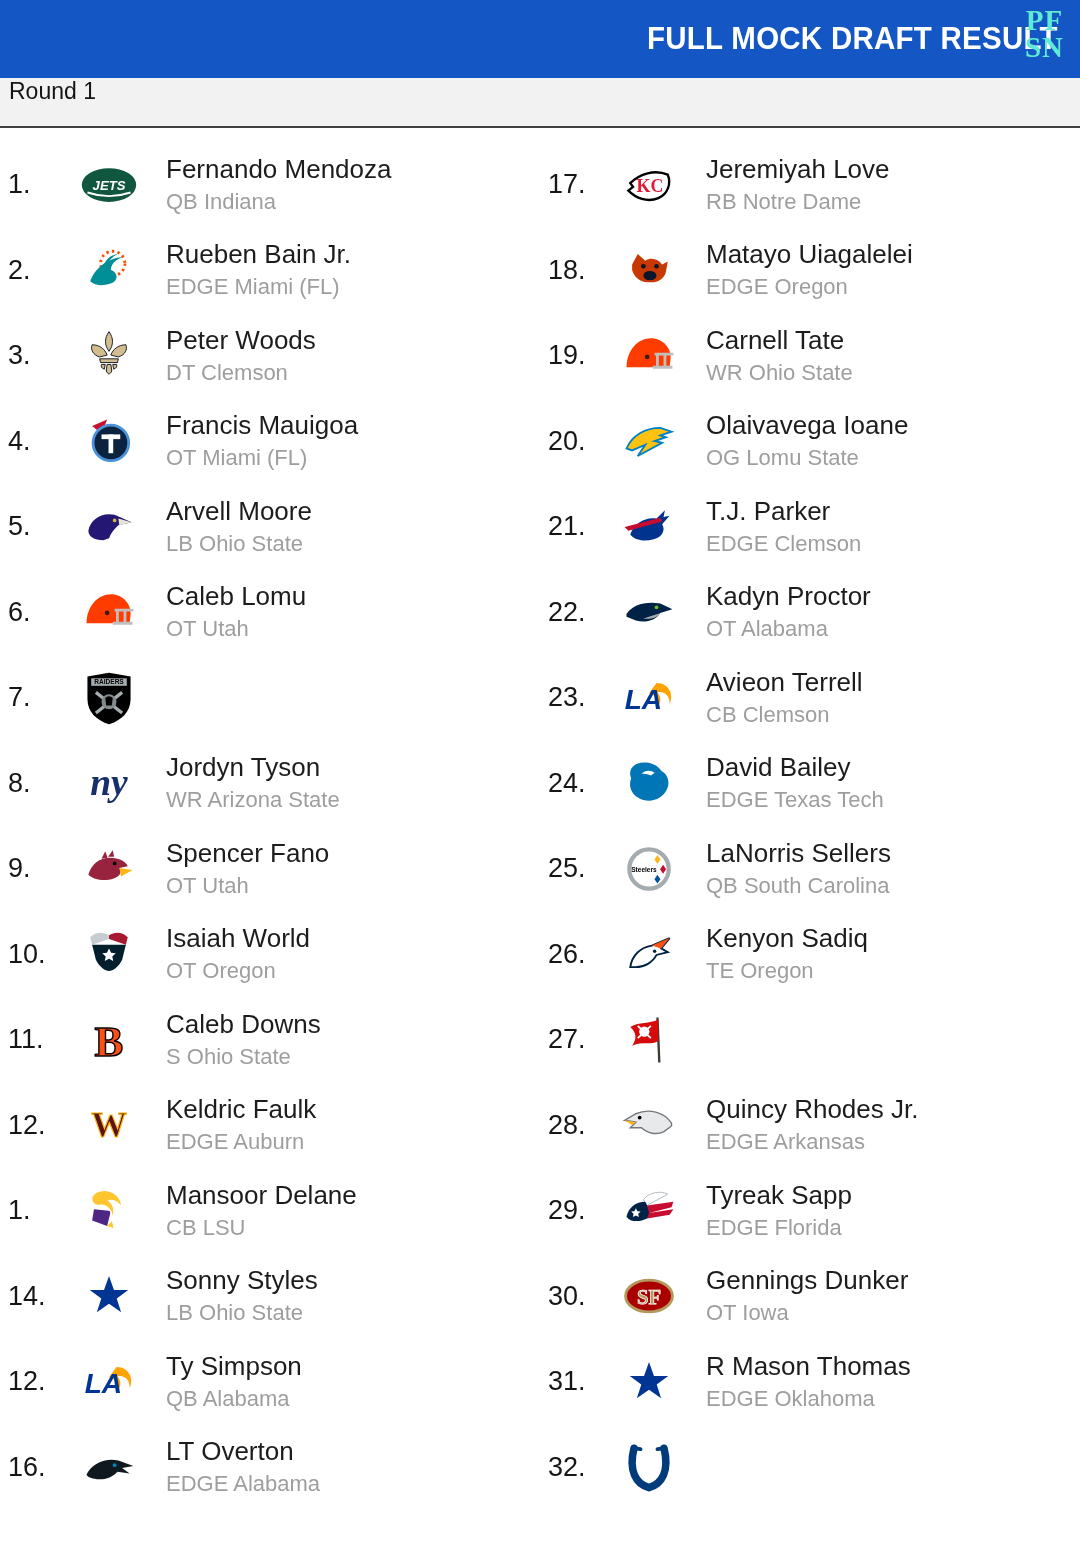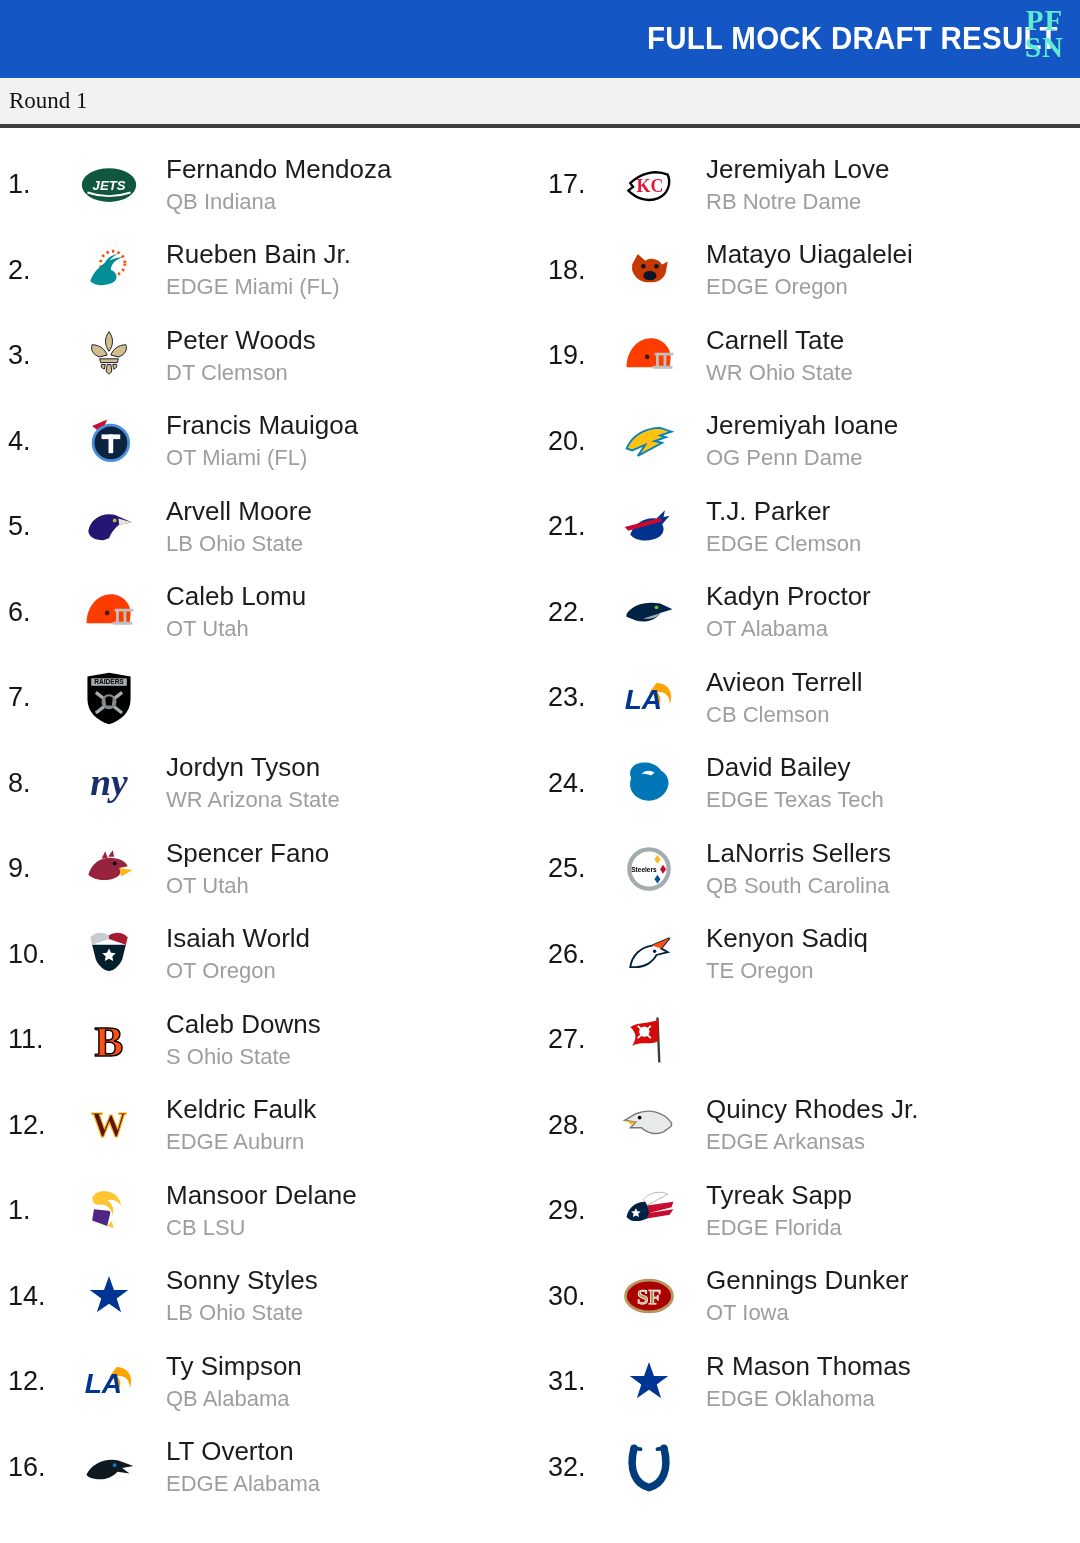--- a/index.html
+++ b/index.html
@@ -14,22 +14,22 @@
   body{font-family:"Liberation Sans","DejaVu Sans",sans-serif;background:#fff;}
   .page{width:1080px;height:1543px;background:var(--pagebg);overflow:hidden;position:relative;}
 
   .app-header{height:78px;background:var(--accent);display:flex;align-items:center;position:relative;justify-content:flex-end;}
   .app-header h1{margin:0 0 0 11px;font-size:31px;font-weight:700;color:#fff;letter-spacing:.3px;
     transform:scaleX(.95);transform-origin:left center;white-space:nowrap;}
   .pfsn-logo{position:absolute;right:16px;top:7px;color:#5eead4;font-family:Liberation Serif, serif;
     font-weight:bold;font-size:29px;line-height:27px;letter-spacing:1px;text-align:center;}
   .pfsn-logo span{display:block;}
 
-  .round-bar{height:50px;background:var(--roundbar);display:flex;align-items:center;
-    font-size:23px;color:#141414;padding-left:9px;border-bottom:4px solid #404040;font-family:Liberation Serif, serif;}
+  .round-bar{height:50px;background:var(--roundbar);display:flex;
+    font-size:23px;color:#141414;padding-left:9px;border-bottom:2px solid #404040;}
 
   .columns{display:flex;padding-top:14px;}
   .col{width:540px;}
 
   .pick-row{display:flex;align-items:center;height:85.5px;padding-left:8px;}
   .pick-number{width:56px;flex:none;font-size:27px;color:#161616;}
   .team-logo{width:66px;height:66px;flex:none;display:flex;align-items:center;justify-content:center;margin-left:12px;}
   .team-logo svg{width:60px;height:60px;display:block;}
   .pick-info{margin-left:24px;min-width:0;}
   .player-name{font-size:26px;font-weight:500;color:var(--name);line-height:1.15;white-space:nowrap;}
@@ -312,22 +312,22 @@
     </div>
   </div>
         <div class="pick-row">
     <div class="pick-number">20.</div>
     <div class="team-logo">
             <svg viewBox="0 0 64 64">
               <path d="M8 40 C14 26 28 18 44 18 L56 22 L44 26 L50 28 L38 32 L46 34 L20 48 L28 36 L14 42 Z" fill="#ffc20e" stroke="#0080c6" stroke-width="2"></path>
             </svg>
           </div>
     <div class="pick-info">
-      <div class="player-name">Jeremiyah Ioane</div>
-      <div class="player-detail">OG Penn Dame</div>
+      <div class="player-name">Olaivavega Ioane</div>
+      <div class="player-detail">OG Lomu State</div>
     </div>
   </div>
         <div class="pick-row">
     <div class="pick-number">21.</div>
     <div class="team-logo">
             <svg viewBox="0 0 64 64">
               <path d="M40 23 L49 14 L47 24 Z" fill="#00338d"></path>
               <path d="M12 40 C16 28 28 21 40 23 L54 20 L46 29 C50 35 46 43 37 45 C27 48 16 46 12 40 Z" fill="#00338d"></path>
               <path d="M6 32 L44 22 L46 26 L10 36 Z" fill="#c60c30"></path>
             </svg>

